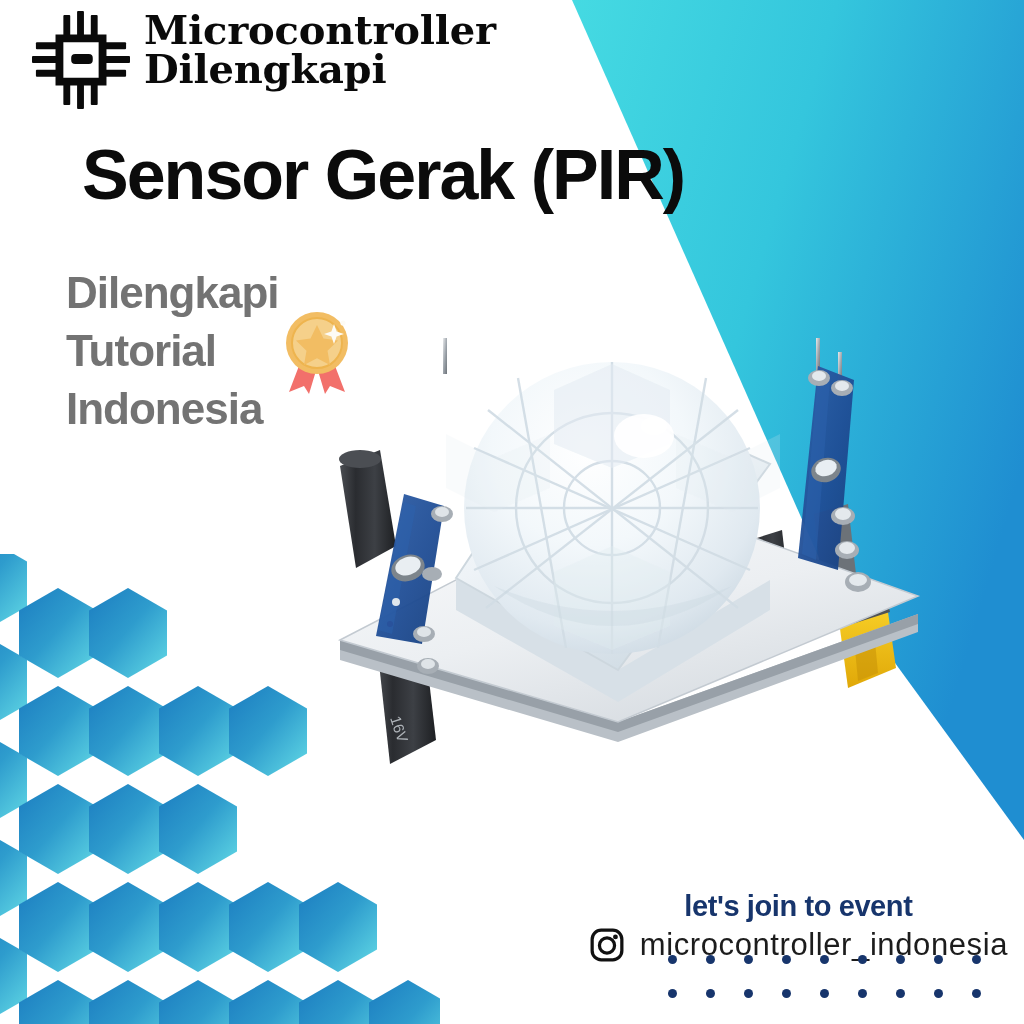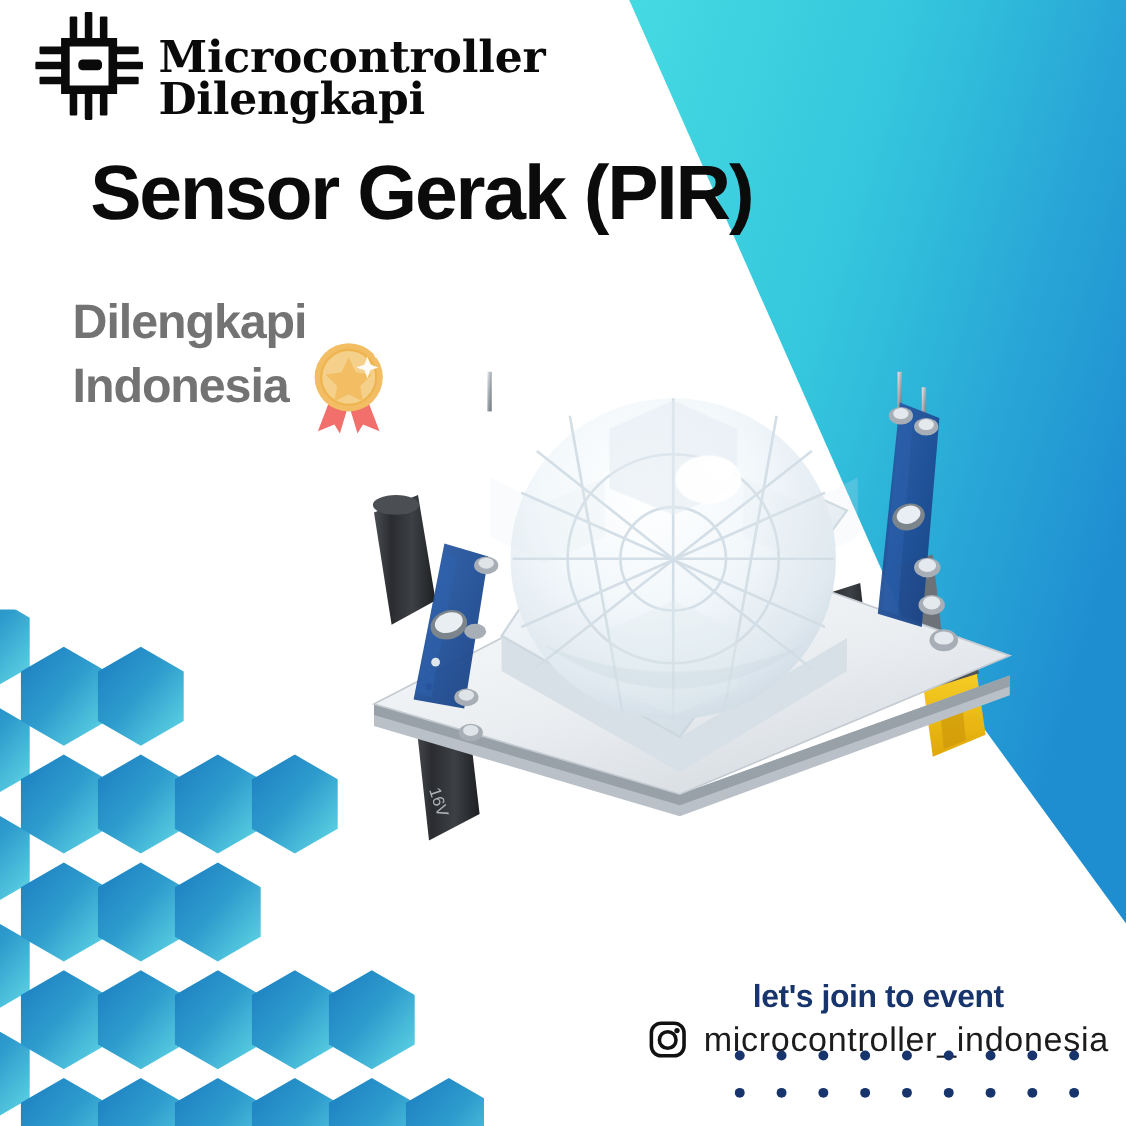--- a/index.html
+++ b/index.html
@@ -12,21 +12,21 @@
   }
   #canvas { position:absolute; inset:0; width:1024px; height:1024px; overflow:hidden; background:#fff; }
 
   
   .teal-wedge { position:absolute; inset:0; z-index:1; pointer-events:none; }
 
   
   .hex-field { position:absolute; left:0; bottom:0; width:440px; height:470px; z-index:1; pointer-events:none; }
 
   
-  .logo-row { position:absolute; left:32px; top:10px; display:flex; align-items:flex-end; gap:14px; z-index:6; }
+  .logo-row { position:absolute; left:32px; top:10px; display:flex; align-items:flex-start; gap:14px; z-index:6; }
   .logo-mark { width:98px; height:100px; flex:0 0 auto; }
   .logo-words { display:flex; flex-direction:column; line-height:0.98; }
   .logo-words span {
     font-family:"DejaVu Serif", serif;
     font-weight:700;
     font-size:40px;
     color:#0a0a0a;
     letter-spacing:-0.2px;
     white-space:nowrap;
   }
@@ -182,20 +182,21 @@
       <span>Dilengkapi</span>
     </div>
   </div>
 
   <div class="headline">
     <div class="title">Sensor Gerak (PIR)</div>
   </div>
 
   <div class="bluelines">
     <div>Dilengkapi</div>
+    <div>Tutorial</div>
     <div>Indonesia</div>
   </div>
 
   <svg class="medal" viewBox="0 0 78 90">
 
     <path d="M24 52 L11 86 L26 80 L31 88 L40 58 Z" fill="#f2706b"></path>
     <path d="M54 52 L67 86 L52 80 L47 88 L38 58 Z" fill="#f2706b"></path>
 
     <circle cx="39" cy="37" r="31" fill="#f2bd63"></circle>
     <circle cx="39" cy="37" r="25" fill="#f5d08a"></circle>

